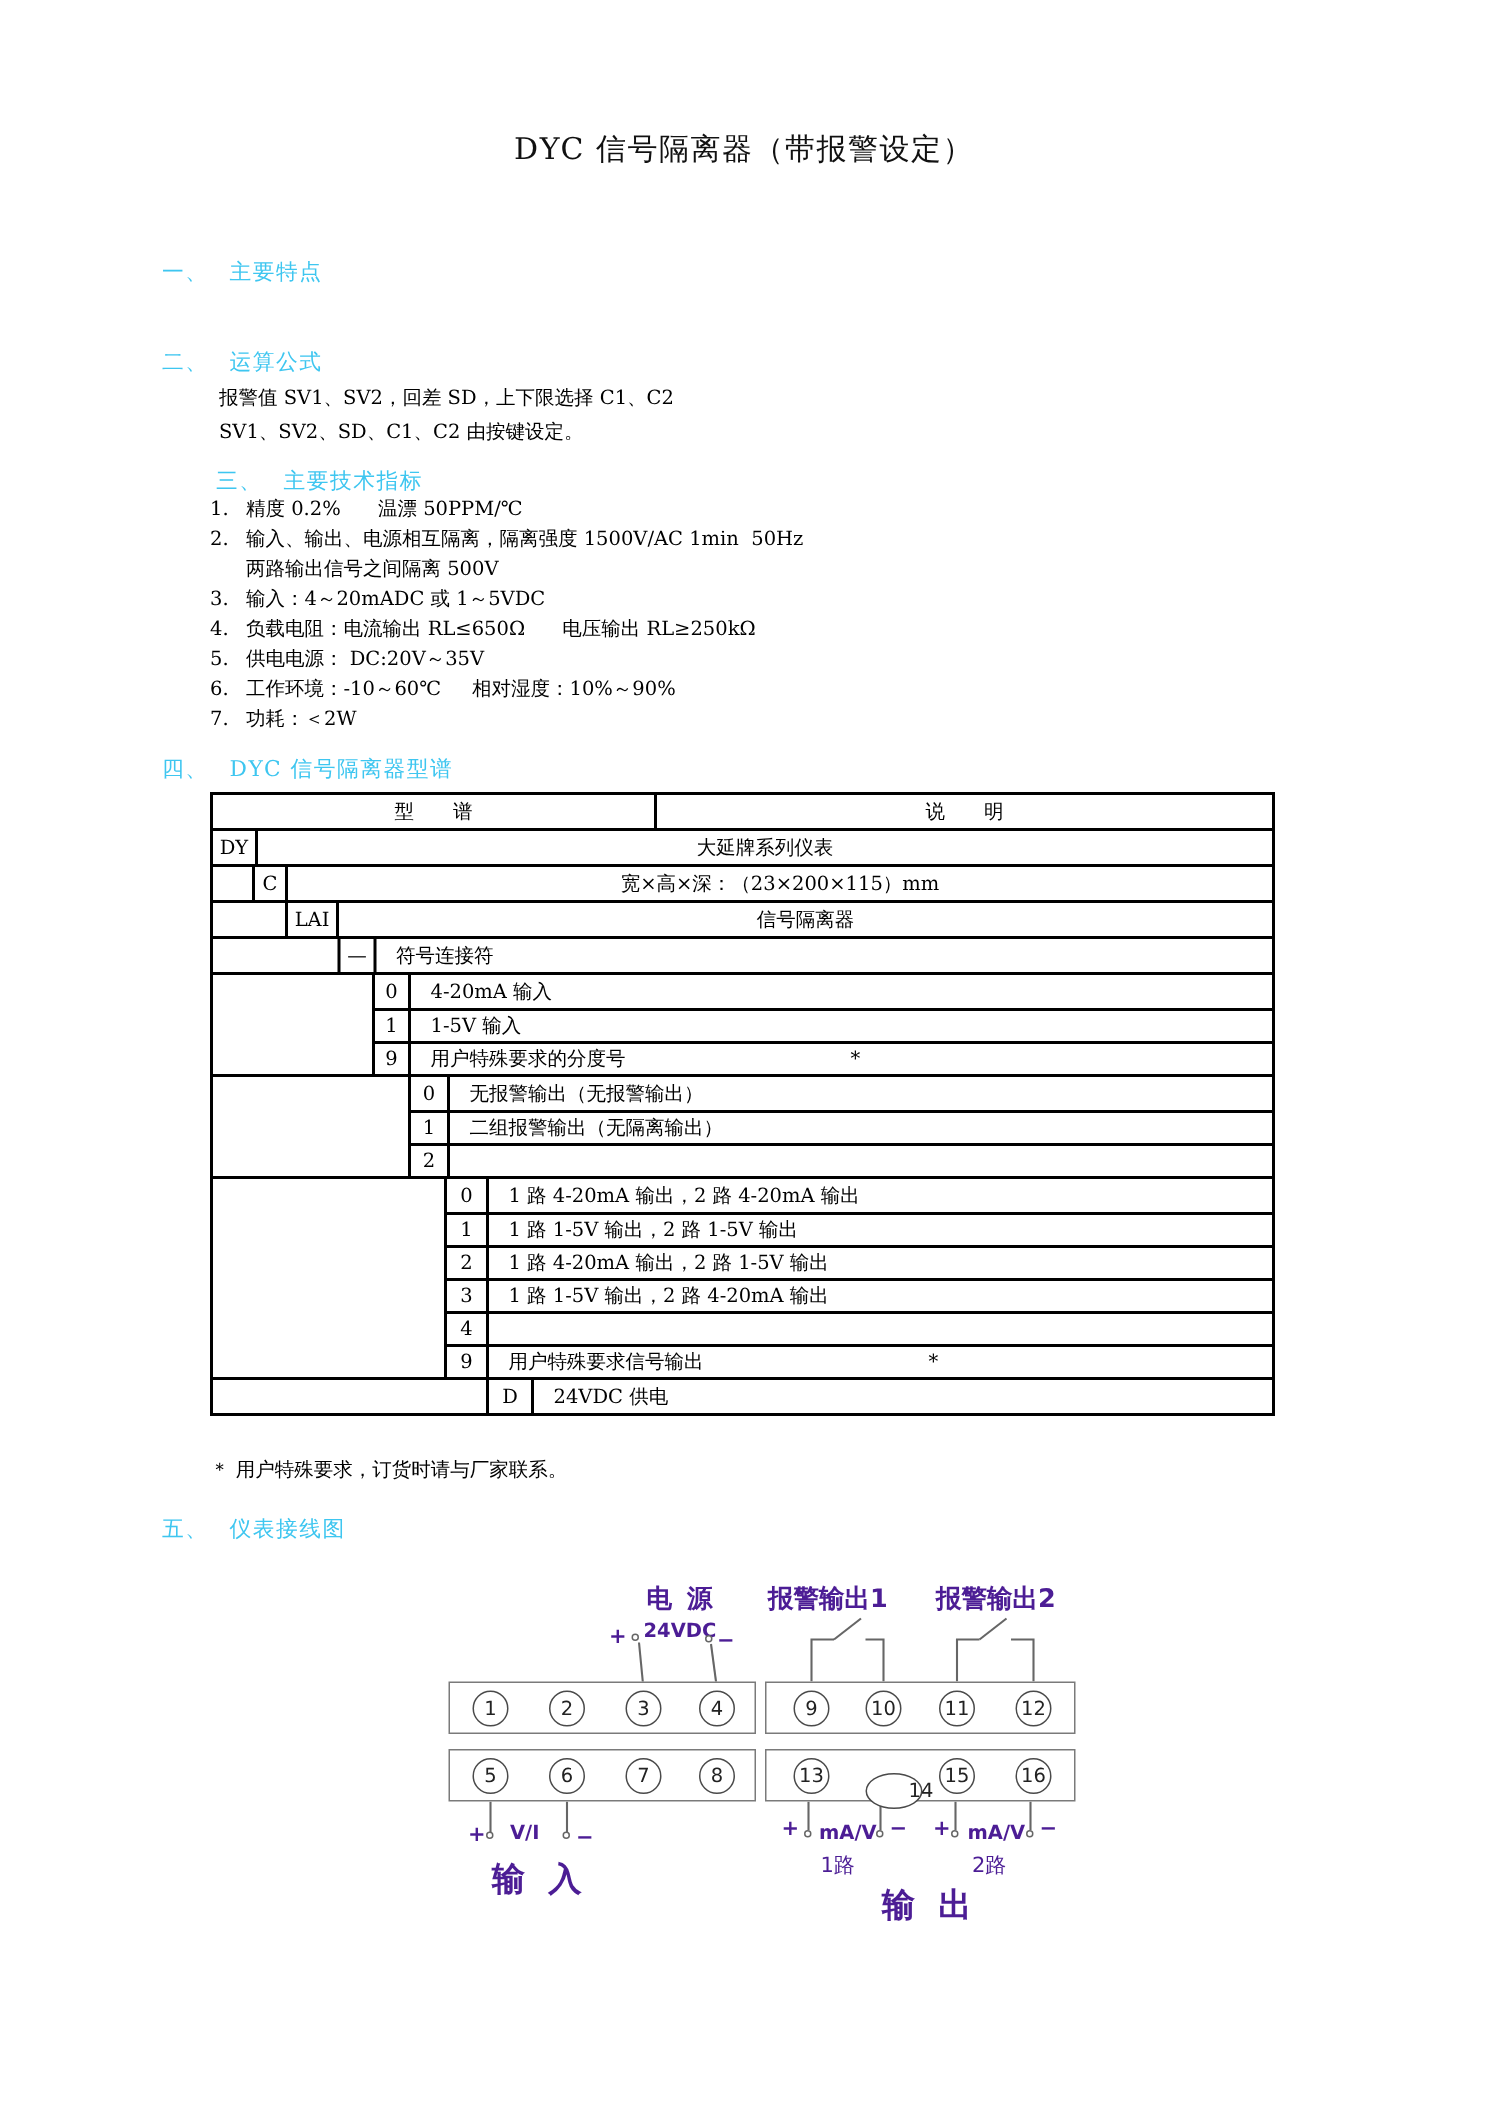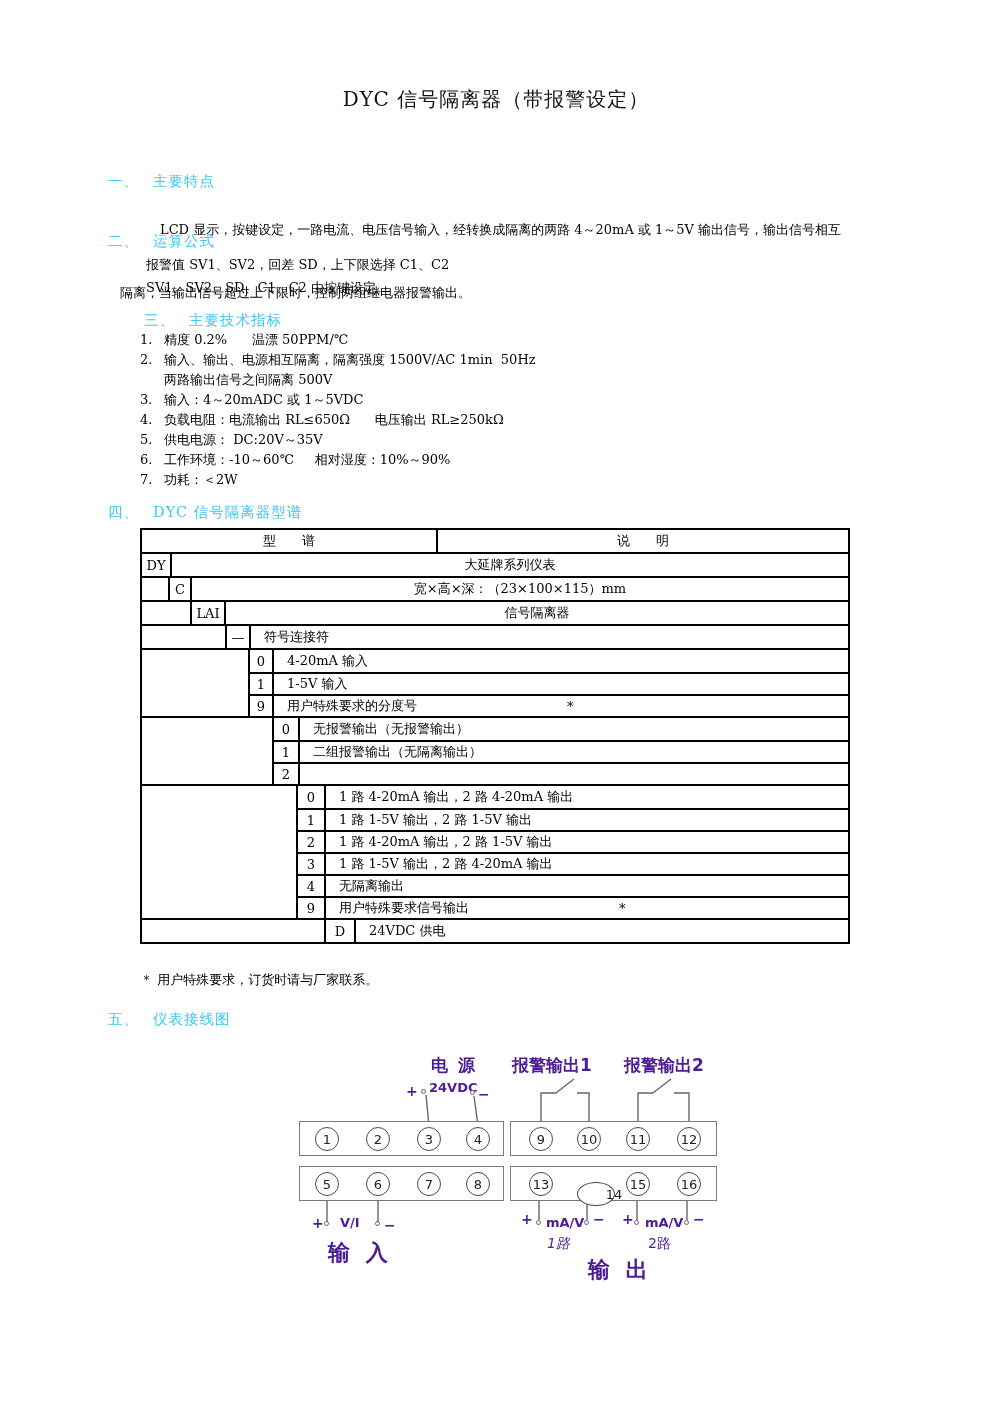--- a/index.html
+++ b/index.html
@@ -85,24 +85,20 @@
   }
 </style>
 </head>
 <body>
 
 <div class="page">
 
   <div class="doc-title">DYC 信号隔离器（带报警设定）</div>
 
   <div class="sec-head" style="top:152px;margin-top:20px;"><span class="sec-num">一、</span><span>主要特点</span></div>
-  <div class="body-par" style="top:177px;">
-    <div class="par-line1">LCD 显示，按键设定，一路电流、电压信号输入，经转换成隔离的两路 4～20mA 或 1～5V 输出信号，输出信号相互</div>
-    <div>隔离，当输出信号超过上下限时，控制两组继电器报警输出。</div>
-  </div>
 
   <div class="sec-head" style="top:232px;"><span class="sec-num">二、</span><span>运算公式</span></div>
   <div class="formula-line" style="top:256px;">报警值 SV1、SV2，回差 SD，上下限选择 C1、C2</div>
   <div class="formula-line" style="top:279px;">SV1、SV2、SD、C1、C2 由按键设定。</div>
 
   <div class="sec-head" style="top:311px;margin-left:36px;"><span class="sec-num">三、</span><span>主要技术指标</span></div>
   <div class="spec-list">
     <div class="spec-item"><span class="spec-num">1.</span><div class="spec-lines"><div>精度 0.2%      温漂 50PPM/℃</div></div></div>
     <div class="spec-item"><span class="spec-num">2.</span><div class="spec-lines"><div>输入、输出、电源相互隔离，隔离强度 1500V/AC 1min  50Hz</div><div>两路输出信号之间隔离 500V</div></div></div>
     <div class="spec-item"><span class="spec-num">3.</span><div class="spec-lines"><div>输入：4～20mADC 或 1～5VDC</div></div></div>
@@ -127,21 +123,21 @@
             <div class="tdesc center">大延牌系列仪表</div>
           </div>
       </div>
     </div>
 
     <div class="tg">
       <div class="tind ind28"></div>
       <div class="tright">
         <div class="trow">
             <div class="tcode cw22">C</div>
-            <div class="tdesc center">宽×高×深：（23×100×115）mm</div>
+            <div class="tdesc center">宽×高×深：（23×200×115）mm</div>
           </div>
       </div>
     </div>
 
     <div class="tg">
       <div class="tind ind50"></div>
       <div class="tright">
         <div class="trow">
             <div class="tcode cw34">LAI</div>
             <div class="tdesc center">信号隔离器</div>
@@ -211,21 +207,20 @@
         <div class="trow">
             <div class="tcode cw28">2</div>
             <div class="tdesc">1 路 4-20mA 输出，2 路 1-5V 输出</div>
           </div>
         <div class="trow">
             <div class="tcode cw28">3</div>
             <div class="tdesc">1 路 1-5V 输出，2 路 4-20mA 输出</div>
           </div>
         <div class="trow">
             <div class="tcode cw28">4</div>
-            <div class="tdesc">无隔离输出</div>
           </div>
         <div class="trow">
             <div class="tcode cw28">9</div>
             <div class="tdesc">
               <span>用户特殊要求信号输出</span>
               <span class="star">*</span>
             </div>
           </div>
       </div>
     </div>
@@ -309,21 +304,21 @@
     <div class="dlabel lbl-sig" style="left:50px; top:165px;">V/I</div>
     <div class="node" style="left:85px; top:171px;"></div>
     <div class="dlabel lbl-pm" style="left:94px; top:167px;">−</div>
     <div class="dlabel lbl-huge" style="left:38px; top:188px;">输 入</div>
 
     <div class="dlabel lbl-pm" style="left:231px; top:161px;">+</div>
     <div class="node" style="left:246px; top:170px;"></div>
     <div class="dlabel lbl-sig" style="left:256px; top:165px;">mA/V</div>
     <div class="node" style="left:294px; top:170px;"></div>
     <div class="dlabel lbl-pm" style="left:303px; top:161px;">−</div>
-    <div class="dlabel lbl-route" style="left:257px; top:185px;font-style:italic;">1路</div>
+    <div class="dlabel lbl-route" style="left:257px; top:185px;">1路</div>
 
     <div class="dlabel lbl-pm" style="left:332px; top:161px;">+</div>
     <div class="node" style="left:344px; top:170px;"></div>
     <div class="dlabel lbl-sig" style="left:355px; top:165px;">mA/V</div>
     <div class="node" style="left:394px; top:170px;"></div>
     <div class="dlabel lbl-pm" style="left:403px; top:161px;">−</div>
     <div class="dlabel lbl-route" style="left:358px; top:185px;">2路</div>
 
     <div class="dlabel lbl-huge" style="left:298px; top:205px;">输 出</div>
   </div>

